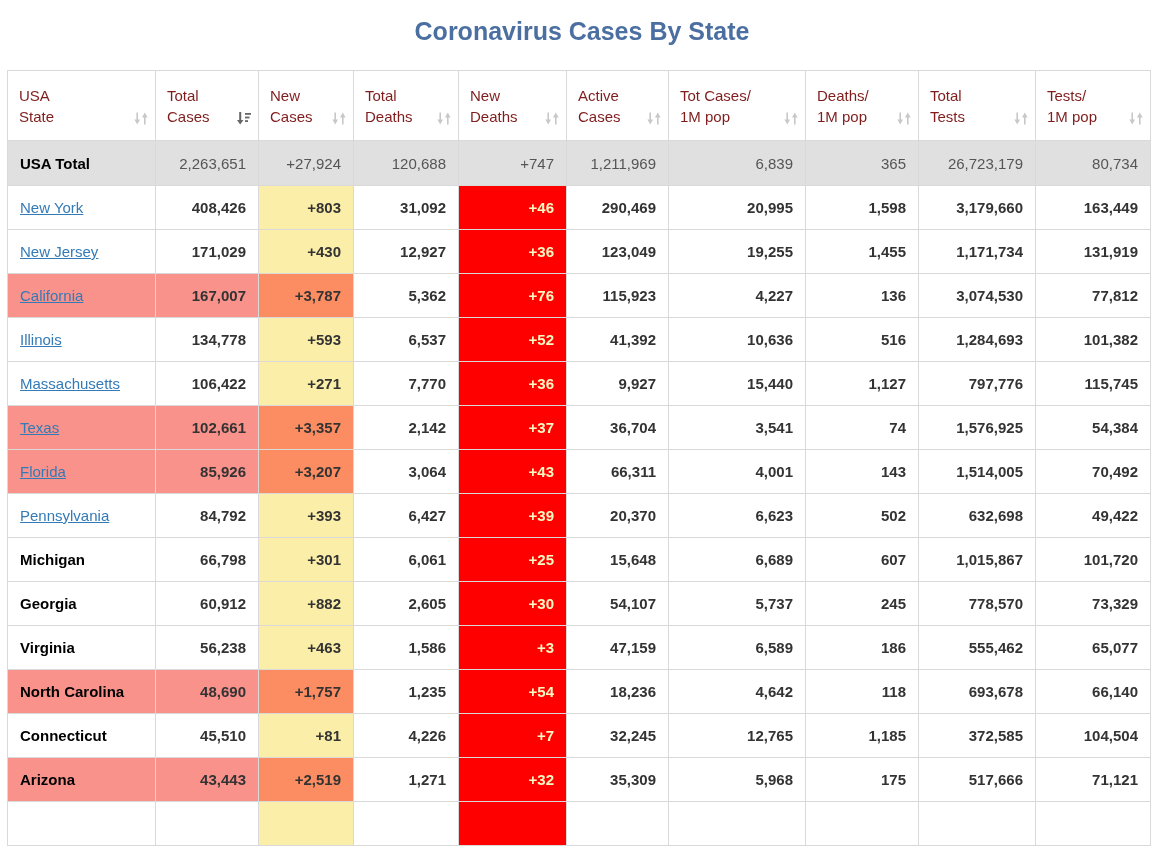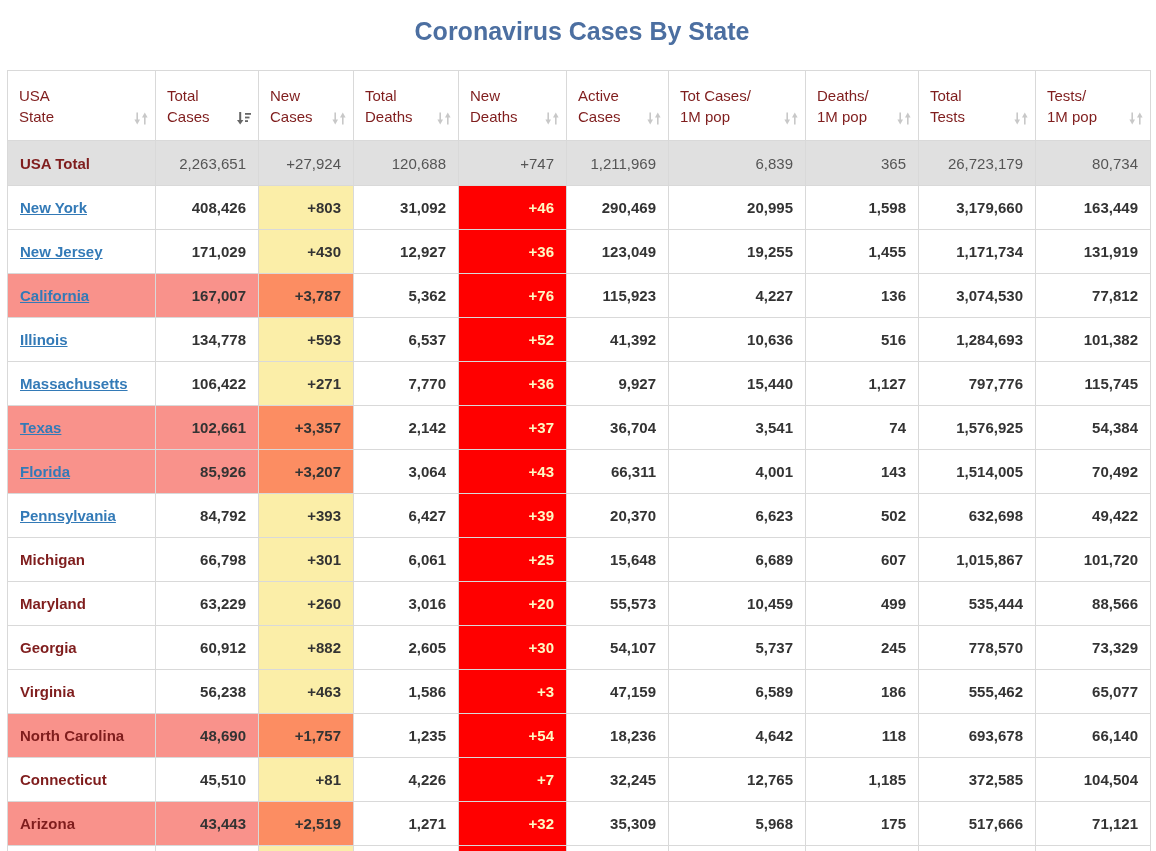--- a/index.html
+++ b/index.html
@@ -79,24 +79,24 @@
   td.yellow { background: var(--new_cases_yellow, #fbeea8); }
   td.orange { background: var(--new_cases_orange, #fc8d62); }
   td.red {
     background: var(--new_deaths_red, #ff0000);
     color: #fef9c3;
   }
   td.pink { background: var(--hotspot_pink, #f9928b); }
   .state-link {
     color: var(--link_blue, #337ab7);
     text-decoration: underline;
-    font-weight: bold;
+    font-weight: normal;
     cursor: pointer;
   }
-  .state-plain { font-weight: bold; color: #7f1d1d; }
+  .state-plain { font-weight: bold; color: #000000; }
   tr.partial td { border-top: 1px solid #c9c9c9; }
 </style>
 </head>
 <body>
 
 <h1 class="page-title">Coronavirus Cases By State</h1>
 
 <table class="cases-table">
   <colgroup>
     <col class="c1">
@@ -372,35 +372,20 @@
     <td class="red">+25</td>
     <td>15,648</td>
     <td>6,689</td>
     <td>607</td>
     <td>1,015,867</td>
     <td>101,720</td>
   </tr>
       <tr>
     <td class="state-cell">
       
-      <span class="state-plain">Maryland</span>
-    </td>
-    <td>63,229</td>
-    <td class="yellow">+260</td>
-    <td>3,016</td>
-    <td class="red">+20</td>
-    <td>55,573</td>
-    <td>10,459</td>
-    <td>499</td>
-    <td>535,444</td>
-    <td>88,566</td>
-  </tr>
-      <tr>
-    <td class="state-cell">
-      
       <span class="state-plain">Georgia</span>
     </td>
     <td>60,912</td>
     <td class="yellow">+882</td>
     <td>2,605</td>
     <td class="red">+30</td>
     <td>54,107</td>
     <td>5,737</td>
     <td>245</td>
     <td>778,570</td>

